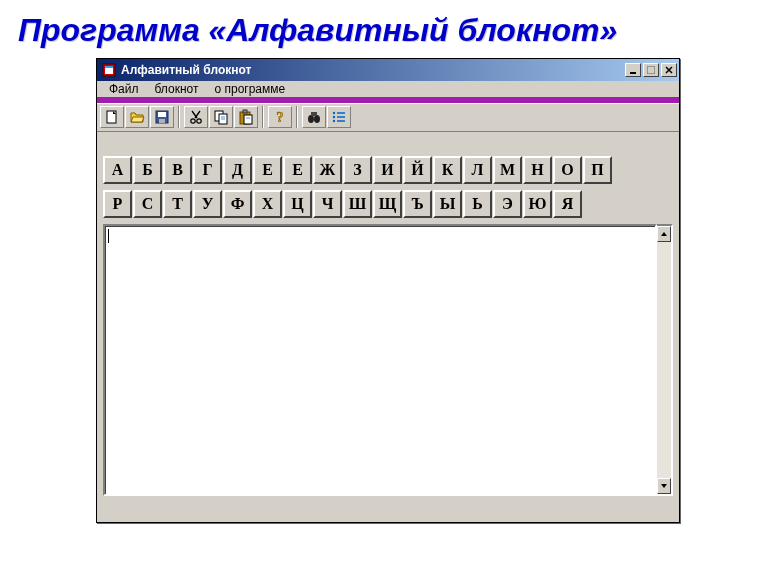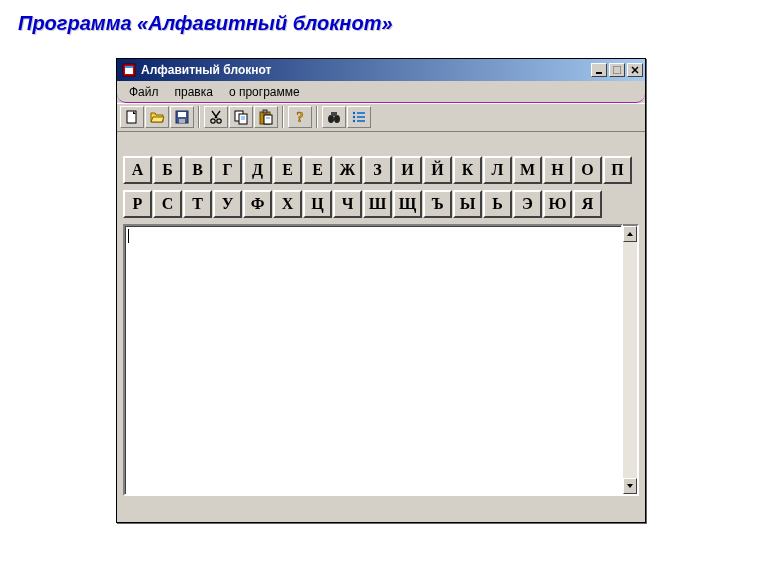--- a/index.html
+++ b/index.html
@@ -8,29 +8,29 @@
     width: 768px;
     height: 576px;
     background: #fff;
     font-family: "Tahoma", "Arial", sans-serif;
     overflow: hidden;
   }
   .page-title {
     color: #0000cc;
     font-weight: bold;
     font-style: italic;
-    font-size: 20px;
+    font-size: 32px;
     margin: 12px 0 10px 18px;
     text-shadow: 1px 1px 0 #ccc;
   }
   .window {
     position: absolute;
-    left: 116px;
+    left: 96px;
     top: 58px;
-    width: 530px;
+    width: 584px;
     height: 465px;
     background: #d4d0c8;
     border: 1px solid #000;
     box-shadow: 1px 1px 0 #666;
   }
   .titlebar {
     height: 22px;
     background: linear-gradient(to right, #0a246a, #a6caf0);
     color: #fff;
     display: flex;
@@ -61,23 +61,22 @@
     cursor: pointer;
   }
   .win-btn.disabled { color: #808080; }
   .menubar {
     height: 22px;
     display: flex;
     align-items: center;
     font-size: 12px;
     padding: 2px 4px;
     gap: 0;
-    border-bottom: 1px solid #a21caf;
-    background: #d4d0c8;
-    border-radius: 9px;
+    border-bottom: 6px solid #a21caf;
+    background: #d4d0c8;
   }
   .menu-item {
     padding: 2px 8px;
     cursor: pointer;
   }
   .toolbar {
     display: flex;
     align-items: center;
     padding: 3px 3px;
     gap: 1px;
@@ -196,21 +195,21 @@
       <div class="win-btn">
         <svg width="8" height="8">
             <path d="M1 1 L7 7 M7 1 L1 7" stroke="#000" stroke-width="1.5"></path>
           </svg>
       </div>
     </div>
   </div>
 
   <div class="menubar">
     <div class="menu-item">Файл</div>
-    <div class="menu-item">правка</div>
+    <div class="menu-item">блокнот</div>
     <div class="menu-item">о программе</div>
   </div>
 
   <div class="toolbar">
     <div class="tb-btn" title="new">
       <svg width="16" height="16">
         <rect x="3" y="2" width="9" height="12" fill="#fff" stroke="#000" stroke-width="1"></rect>
         <path d="M9 2 L12 5 L9 5 Z" fill="#000"></path>
       </svg>
     </div>

